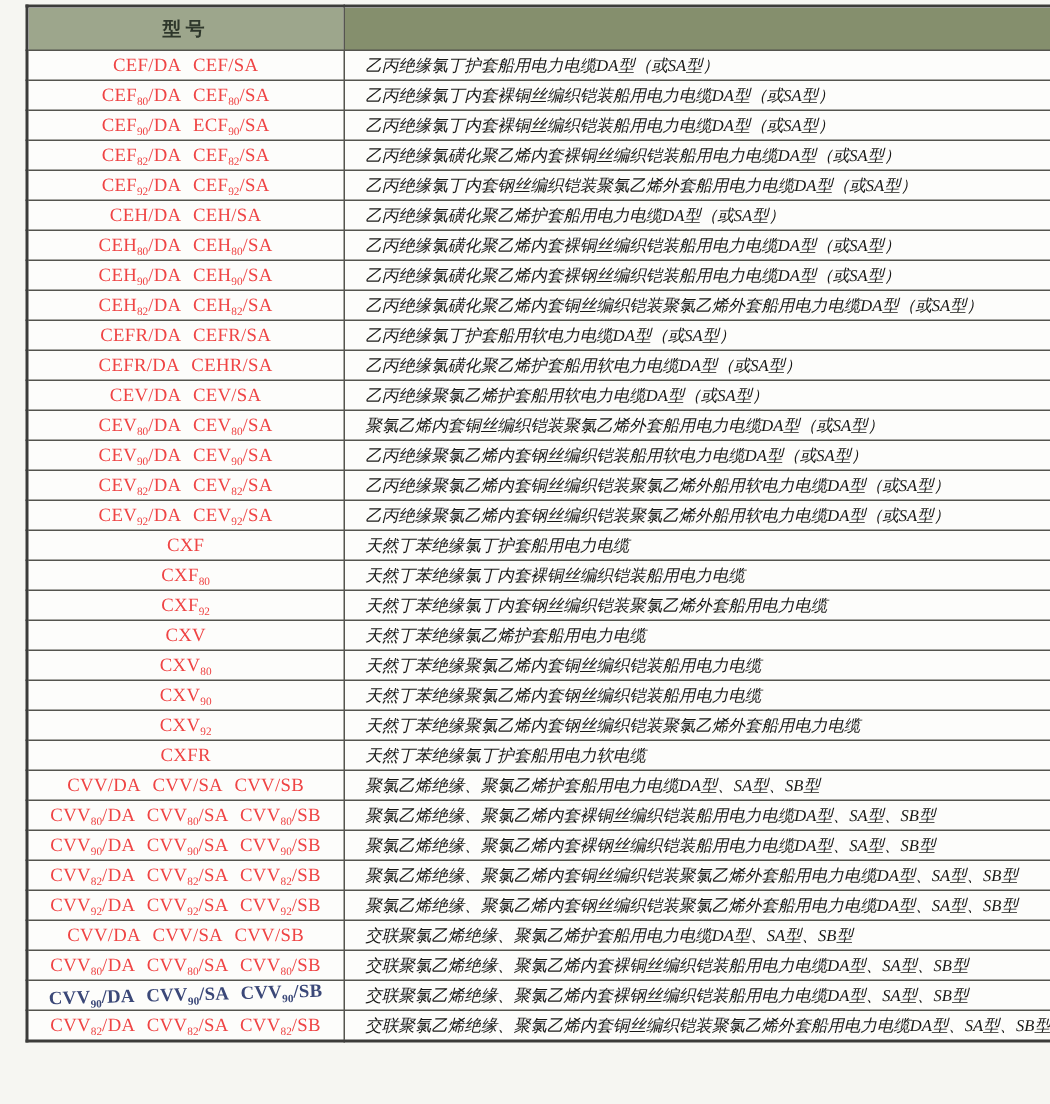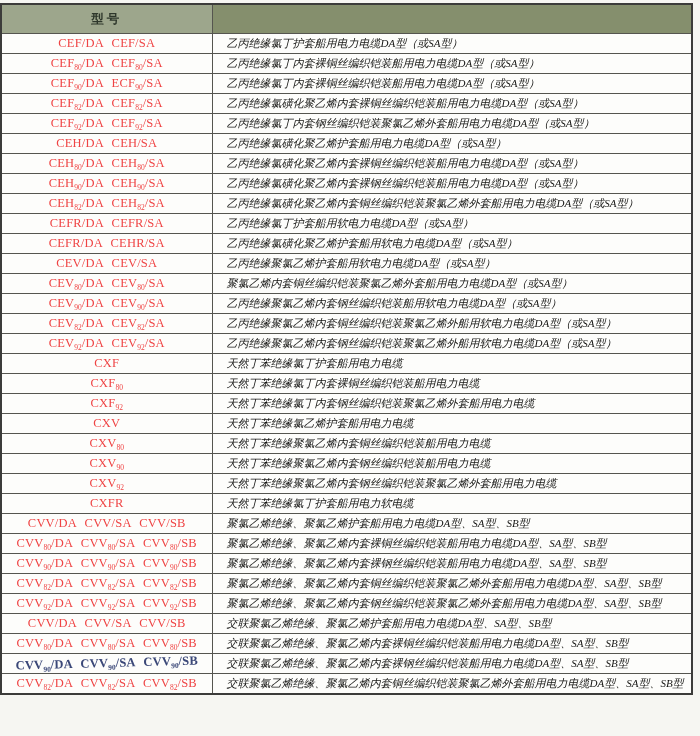--- a/index.html
+++ b/index.html
@@ -5,21 +5,21 @@
   html, body {
     margin: 0;
     padding: 0;
     width: 700px;
     height: 736px;
     overflow: hidden;
     background: #f6f6f2;
     font-family: "Liberation Serif", "DejaVu Serif", serif;
   }
   .page {
-    padding: 3px 4px 0 0;
+    padding: 3px 4px 0 17px;
   }
   table.cable-table {
     border-collapse: collapse;
     table-layout: fixed;
     width: 691px;
     border: 2px solid #3c3c3a;
     background: #fdfdfb;
   }
   col.c-model { width: 211px; }
   col.c-desc  { width: 480px; }

